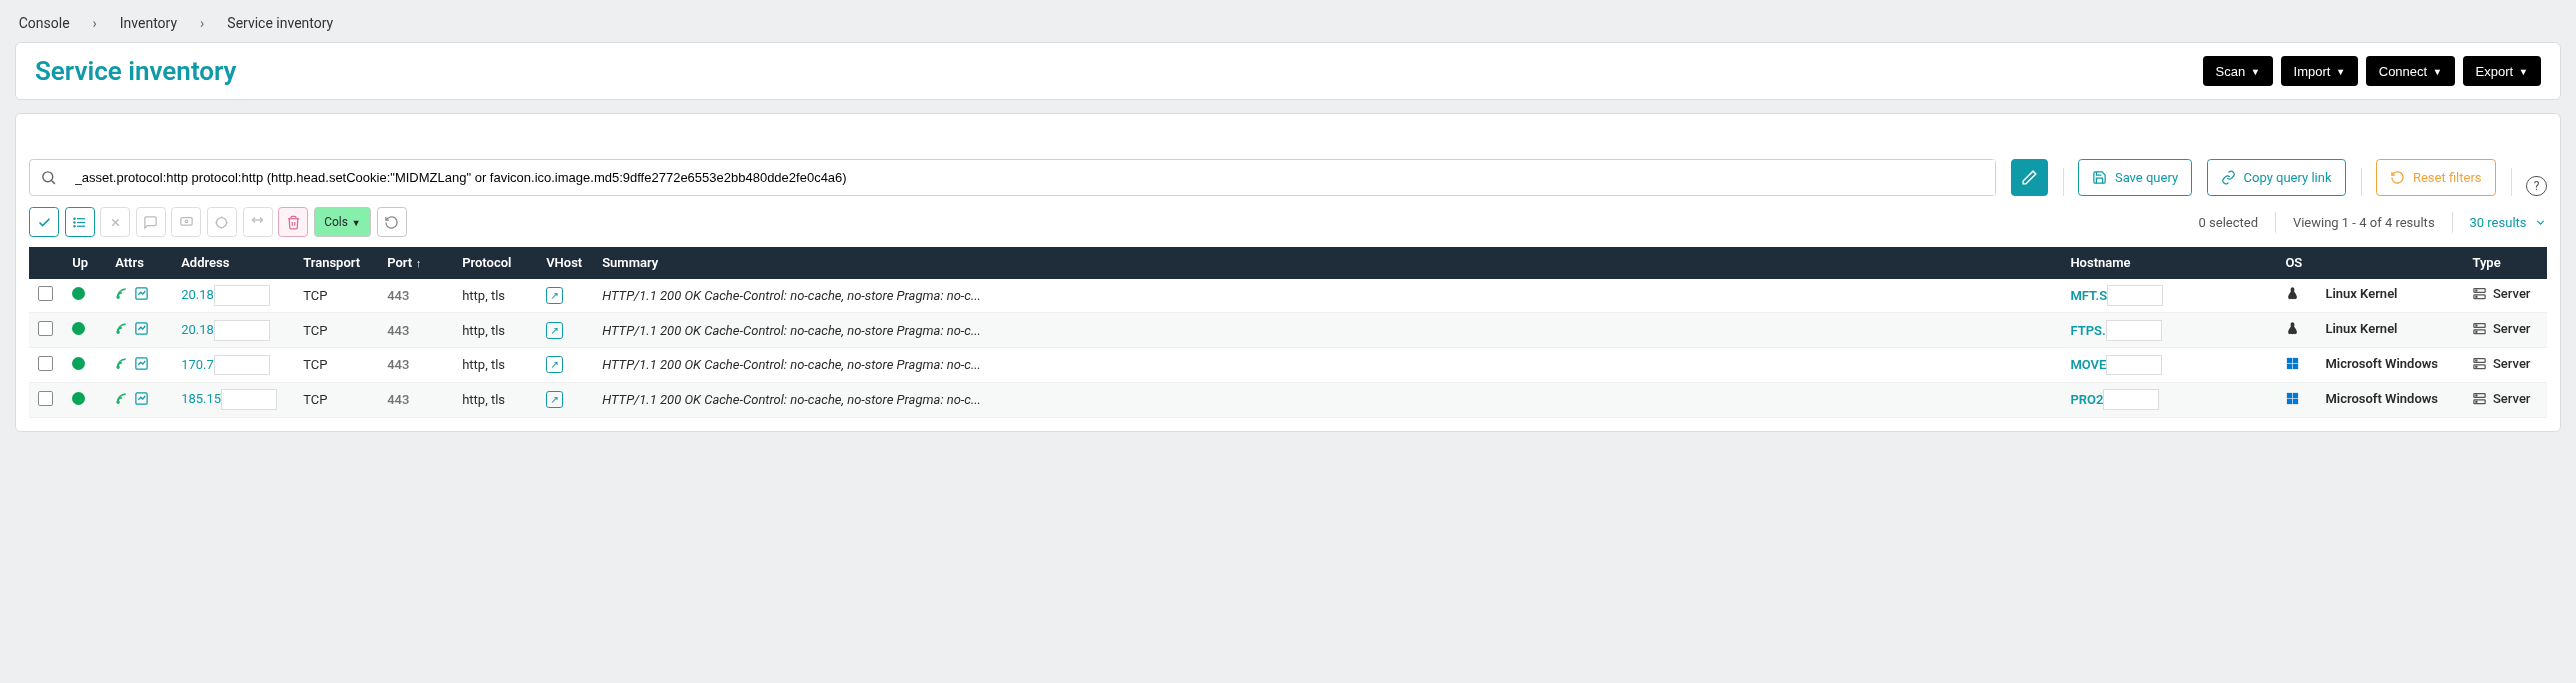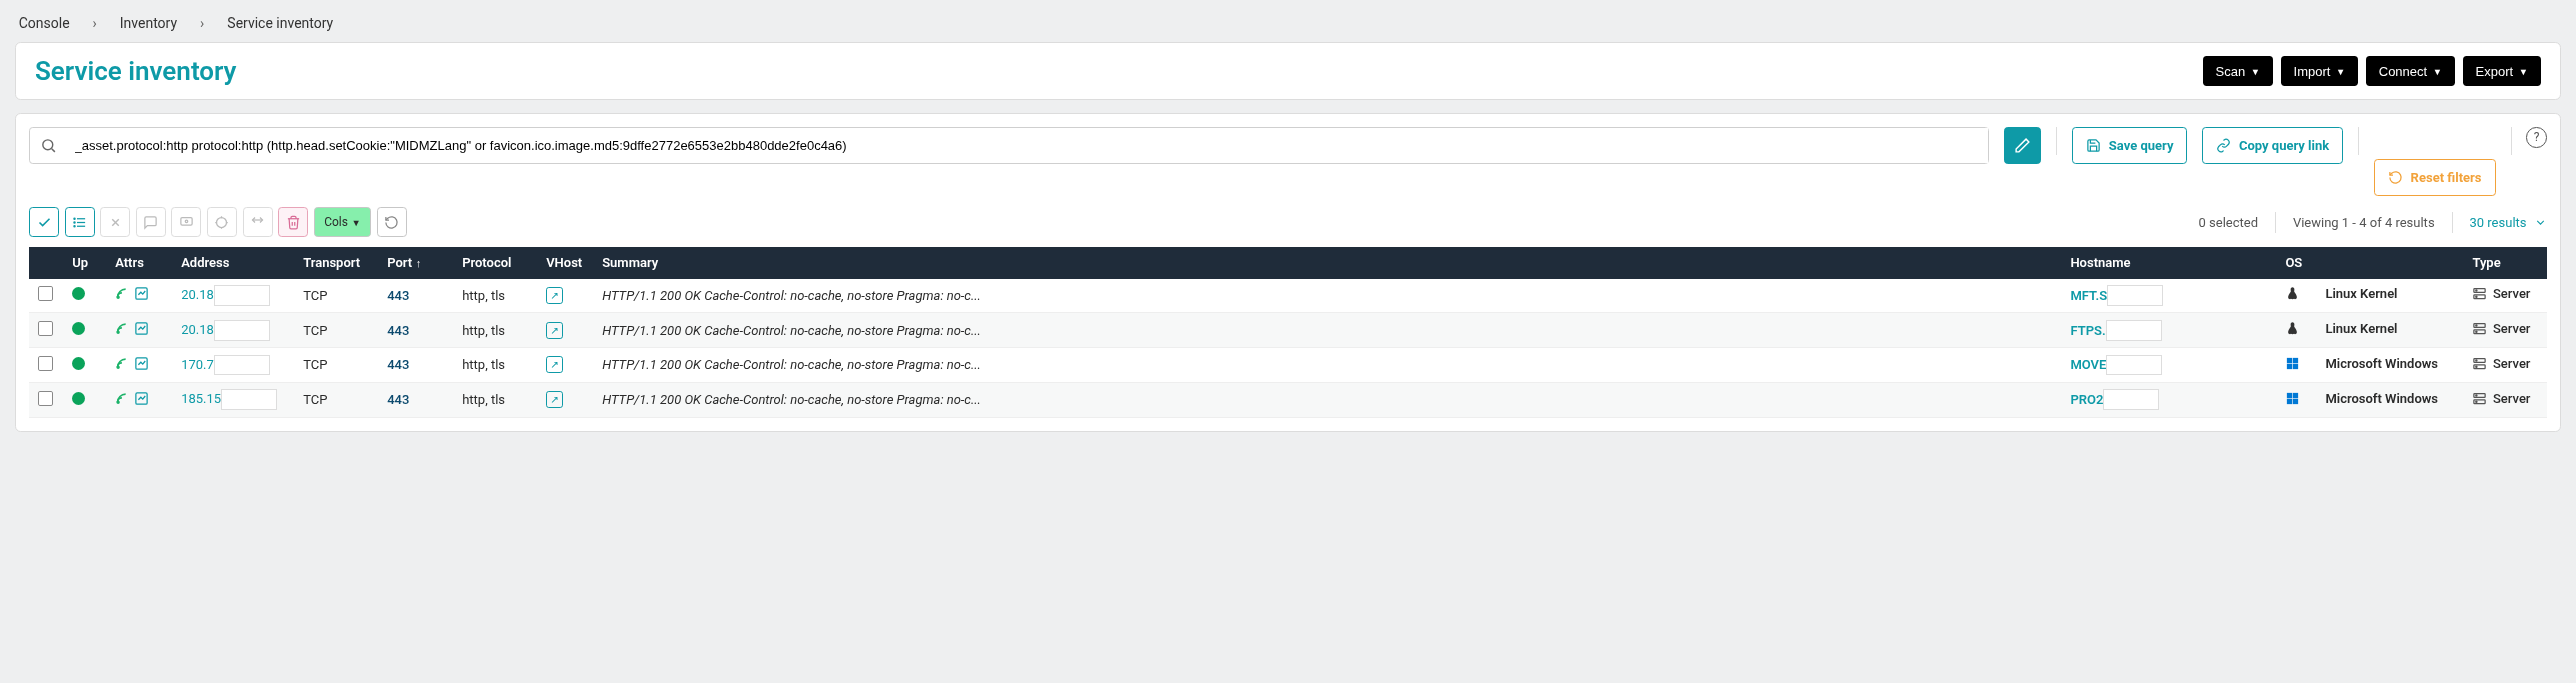--- a/index.html
+++ b/index.html
@@ -7,27 +7,27 @@
 .page { padding: 9.4px 15px; }
 .breadcrumb { display: flex; align-items: center; gap: 23px; padding: 5.6px 3.7px 11.2px; font-size: 14px; color: #444; }
 .breadcrumb .sep { color: #666; }
 .breadcrumb .crumb { color: #333; }
 .card { background: #fff; border: 0.9px solid #dcdcdc; border-radius: 5.6px; padding: 13px 19px; margin-bottom: 13px; display: flex; align-items: center; justify-content: space-between; }
 .page-title { color: #0e9aa7; font-size: 26px; font-weight: 600; }
 .actions { display: flex; gap: 7.5px; }
 .btn { background: #000000; color: #fff; border: none; border-radius: 3.7px; padding: 7.5px 13px; font-size: 13px; cursor: pointer; display: inline-flex; align-items: center; gap: 5.6px; }
 .btn .caret { font-size: 9.4px; }
 .panel { background: #fff; border: 0.9px solid #dcdcdc; border-radius: 5.6px; padding: 13px; }
-.query-row { display: flex; align-items: flex-start; gap: 15px; margin-bottom: 11.2px; }
+.query-row { display: flex; align-items: flex-end; gap: 15px; margin-bottom: 11.2px; }
 .search-wrap { flex: 1; display: flex; align-items: center; border: 0.9px solid #cfcfcf; border-radius: 3.7px; height: 37px; background: #fff; }
 .search-icon { width: 37px; display: flex; align-items: center; justify-content: center; color: #666; }
 .search-input { flex: 1; border: none; outline: none; font-size: 13px; padding: 0 7.5px; height: 100%; }
 .icon-btn { width: 37px; height: 37px; border-radius: 3.7px; display: inline-flex; align-items: center; justify-content: center; cursor: pointer; }
 .icon-btn.teal-fill { background: #0e9aa7; color: #fff; border: 0.9px solid #0e9aa7; }
-.outline-btn { height: 37px; border-radius: 3.7px; padding: 0 13px; background: #fff; display: inline-flex; align-items: center; gap: 7.5px; cursor: pointer; font-size: 13px; font-weight: 700; }
+.outline-btn { height: 37px; border-radius: 3.7px; padding: 0 13px; background: #fff; display: inline-flex; align-items: center; gap: 7.5px; cursor: pointer; font-size: 13px; font-weight: 400; }
 .outline-teal { border: 0.9px solid #0e9aa7; color: #0e9aa7; }
 .outline-orange { border: 0.9px solid #f2a23a; color: #f2a23a; margin-top: 32px; }
 .divider { width: 0.9px; height: 28px; background: #ddd; }
 .info-icon { width: 20.6px; height: 20.6px; border: 1.4px solid #555; border-radius: 50%; display: inline-flex; align-items: center; justify-content: center; font-size: 12px; color: #555; cursor: pointer; }
 .toolbar-row { display: flex; align-items: center; justify-content: space-between; }
 .toolbar-left { display: flex; align-items: center; gap: 5.6px; }
 .tool-btn { width: 30px; height: 30px; border: 0.9px solid #c7c7c7; border-radius: 3.7px; background: #fff; display: inline-flex; align-items: center; justify-content: center; color: #888; cursor: pointer; }
 .tool-btn.teal-b { border-color: #0e9aa7; color: #0e9aa7; }
 .tool-btn.pink-b { border-color: #e8a4b8; color: #d96b96; background: #fdf2f6; }
 .tool-btn.disabled { color: #bbb; border-color: #ddd; }
@@ -37,21 +37,21 @@
 .table { width: 100%; border-collapse: collapse; margin-top: 9.4px; }
 .table thead th { background: #1f2c3a; color: #fff; text-align: left; padding: 8.4px 9.4px; font-weight: 600; font-size: 13px; white-space: nowrap; }
 .table tbody td { padding: 6.6px 9.4px; border-bottom: 0.9px solid #eee; white-space: nowrap; vertical-align: middle; }
 .table tbody tr:nth-child(even) { background: #f7f8f8; }
 .checkbox { width: 15px; height: 15px; border: 1.4px solid #888; border-radius: 1.9px; display: inline-block; cursor: pointer; background: #fff; }
 .dot { width: 13px; height: 13px; background: #0aa35a; border-radius: 50%; display: inline-block; }
 .attr-icons { display: inline-flex; gap: 3.7px; }
 .attr-ic { color: #1db36a; }
 .attr-ic2 { color: #0e9aa7; }
 .addr-link { color: #0e9aa7; cursor: pointer; }
-.port-val { color: #0c4a6e; font-weight: 500; text-align: center; }
+.port-val { color: #737373; font-weight: 500; text-align: center; }
 .ext-link-ic { width: 17px; height: 17px; border: 0.9px solid #0e9aa7; border-radius: 2.8px; display: inline-flex; align-items: center; justify-content: center; color: #0e9aa7; font-size: 10.3px; cursor: pointer; }
 .summary { font-style: italic; max-width: 468px; overflow: hidden; text-overflow: ellipsis; }
 .hostname { color: #0e9aa7; font-weight: 600; cursor: pointer; max-width: 56px; overflow: hidden; text-overflow: ellipsis; display: inline-block; vertical-align: middle; }
 .redact-box { display: inline-block; width: 56px; height: 20.6px; background: #fff; border: 0.9px solid #ddd; vertical-align: middle; }
 .os-cell { display: inline-flex; align-items: flex-end; gap: 25px; font-weight: 600; }
 .type-cell { display: inline-flex; align-items: center; gap: 5.6px; font-weight: 500; }
 .sort-arrow { color: #fff; font-size: 11.2px; margin-left: 3.7px; }
 svg { display: block; }
 .col-check { width: 32px; }
 .col-up { width: 43px; }

